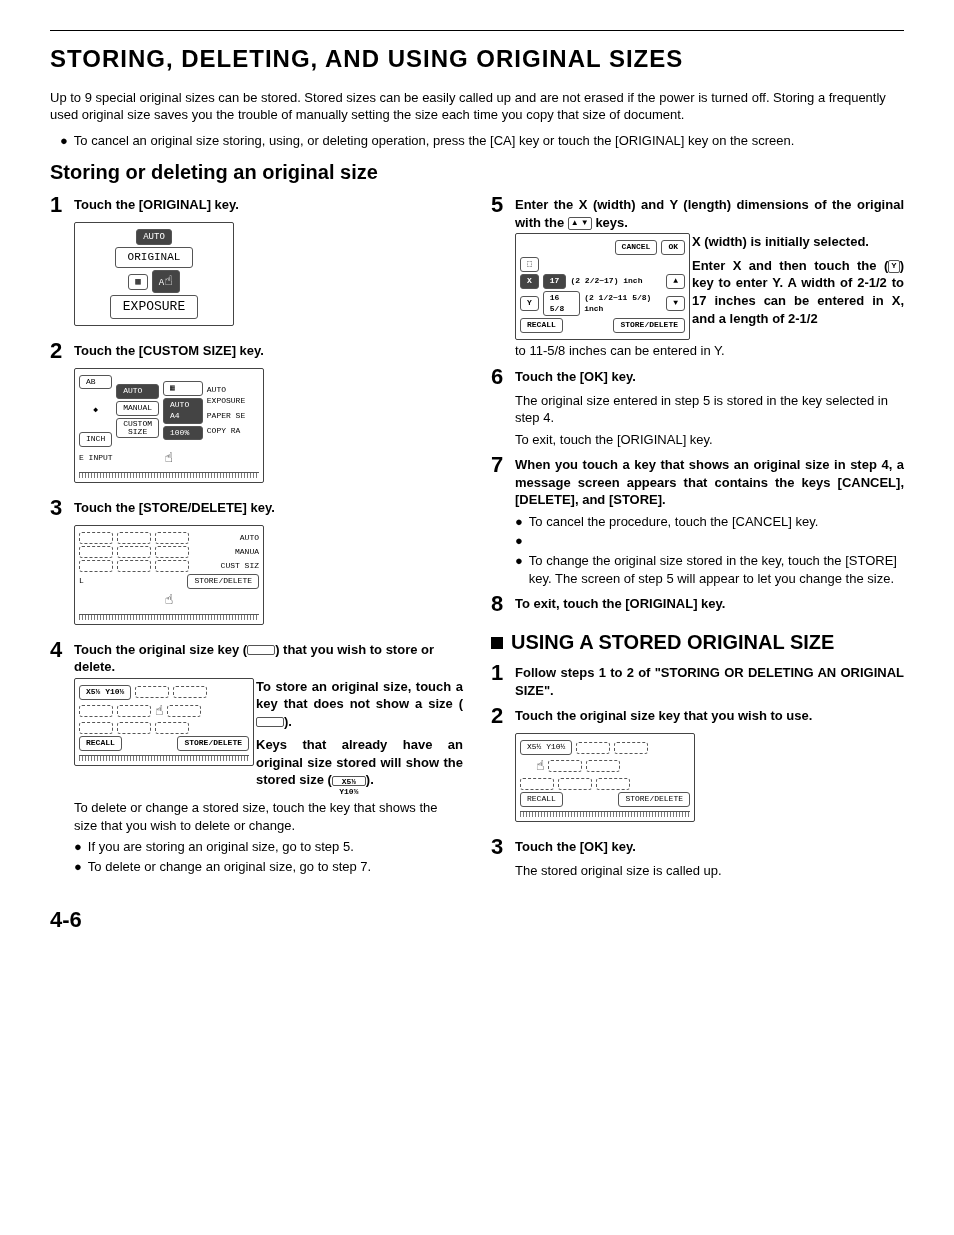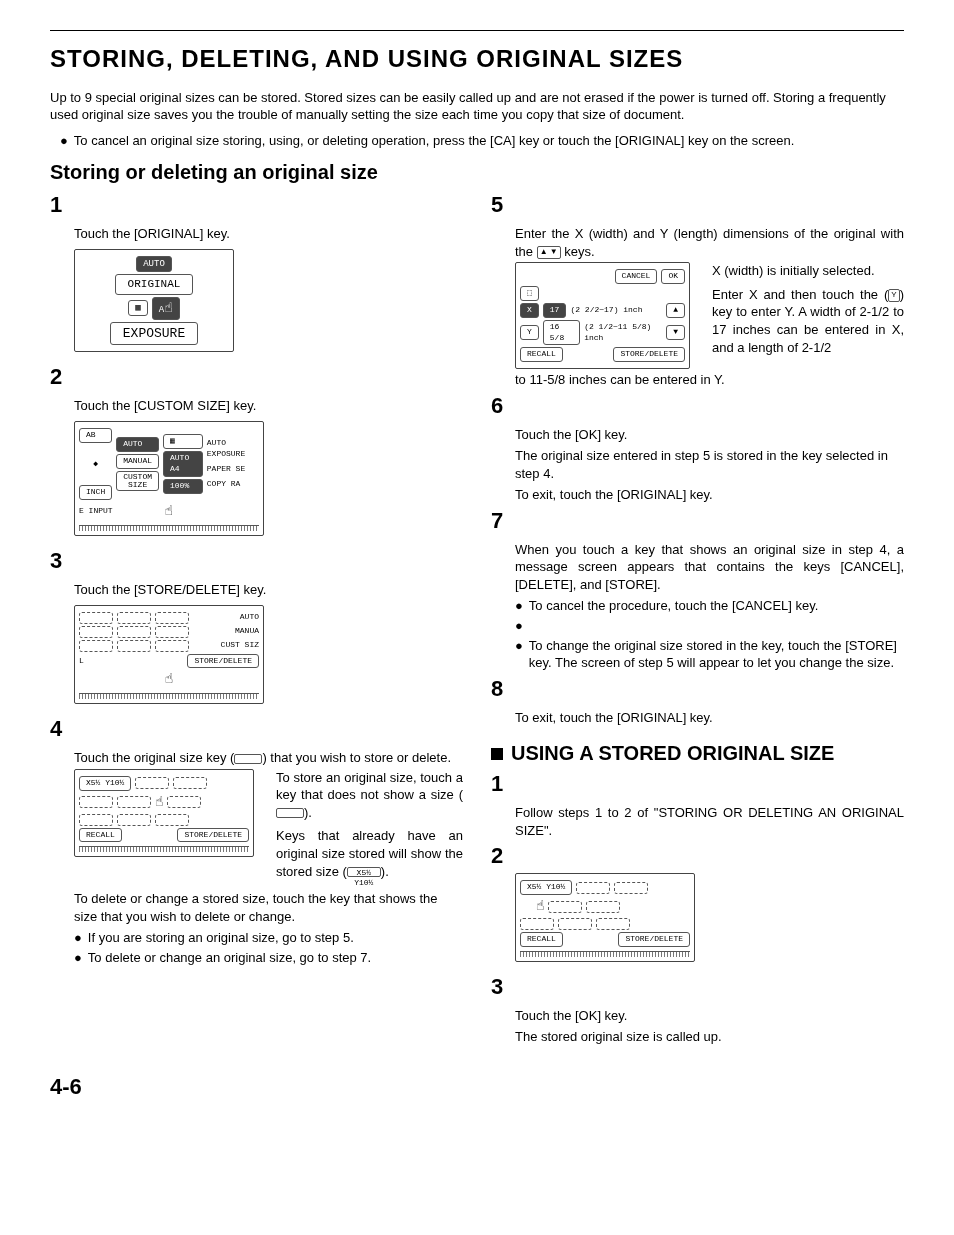--- a/index.html
+++ b/index.html
@@ -32,21 +32,21 @@
   .cols { display: flex; gap: 28px; }
   .col { flex: 1; min-width: 0; }
   .step { display: flex; margin: 6px 0 2px 0; }
   .step-num {
     font-size: 22px;
     font-weight: bold;
     line-height: 1;
     margin-right: 6px;
     min-width: 18px;
   }
-  .step-title { font-weight: normal; font-size: 13px; line-height: 1.35; padding-top: 2px; margin-top: 29px; }
+  .step-title { font-weight: bold; font-size: 13px; line-height: 1.35; padding-top: 2px; }
   .step-body { margin: 4px 0 6px 24px; }
   .step-body p { margin: 4px 0; }
   .subhead { display: flex; align-items: center; margin: 14px 0 4px 0; }
   .subhead .sq { width: 12px; height: 12px; background: #000; margin-right: 8px; }
   .subhead .txt { font-weight: bold; font-size: 20px; }
   .screen-box {
     border: 1px solid #444;
     border-radius: 2px;
     padding: 4px;
     font-family: "Courier New", monospace;
@@ -77,21 +77,21 @@
   }
   .inline-key.small { width: 34px; height: 10px; font-size: 8px; font-family: "Courier New", monospace; text-align: center; line-height: 10px; }
   .arrow-keys {
     display: inline-block;
     border: 1px solid #555;
     border-radius: 2px;
     font-size: 8px;
     padding: 0 2px;
     vertical-align: middle;
   }
-  .side-pair { display: flex; gap: 22px; align-items: flex-start; margin-left: 24px; }
+  .side-pair { display: flex; gap: 2px; align-items: flex-start; margin-left: 24px; font-weight: bold; }
   .side-pair > .screen-box { margin: 0; }
   .side-text { flex: 1; font-size: 13px; }
   .side-text p { margin: 0 0 6px 0; }
   .justify { text-align: justify; }
   .hand { font-size: 14px; }
 </style>
 </head>
 <body>
 
 <div class="hr"></div>
@@ -330,20 +330,21 @@
       <div class="txt">USING A STORED ORIGINAL SIZE</div>
     </div>
 
     <div class="step">
       <div class="step-num">1</div>
       <div class="step-title justify">Follow steps 1 to 2 of "STORING OR DELETING AN ORIGINAL SIZE".</div>
     </div>
 
     <div class="step">
       <div class="step-num">2</div>
+      <div class="step-title">Touch the original size key that you wish to use.</div>
     </div>
     <div class="screen-box" style="width:180px;">
       <div class="screen-row">
           <span class="screen-btn tiny">X5½ Y10½</span>
           <span class="screen-btn empty"></span>
           <span class="screen-btn empty"></span>
         </div>
       <div class="screen-row">
           <span class="hand" style="margin-left:16px;">☝</span>
           <span class="screen-btn empty"></span>

